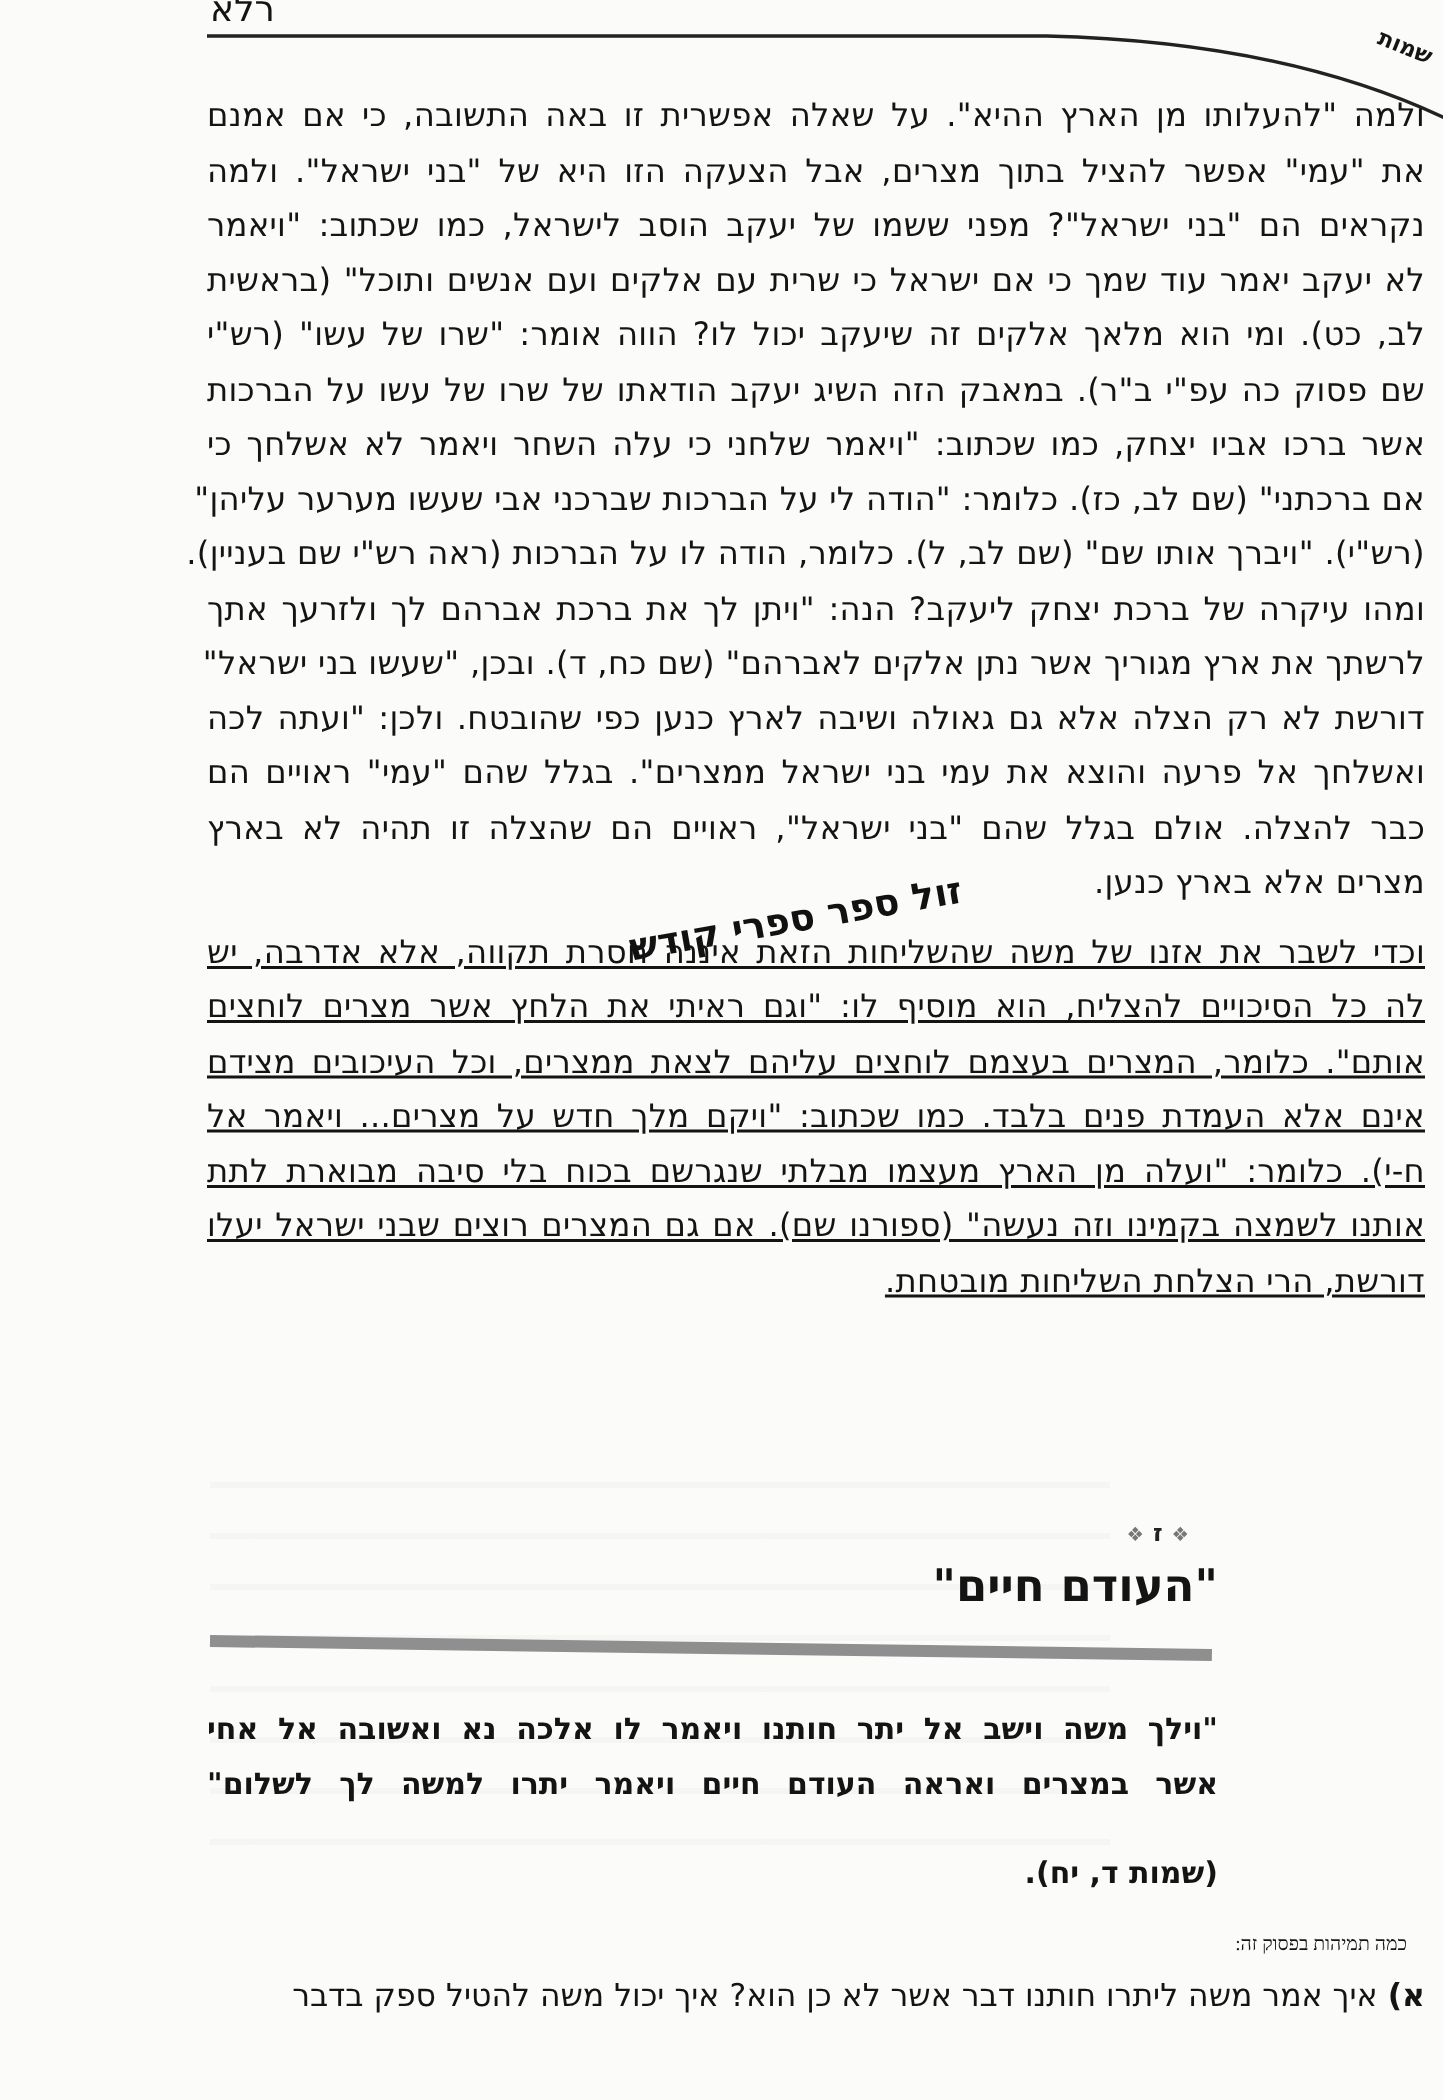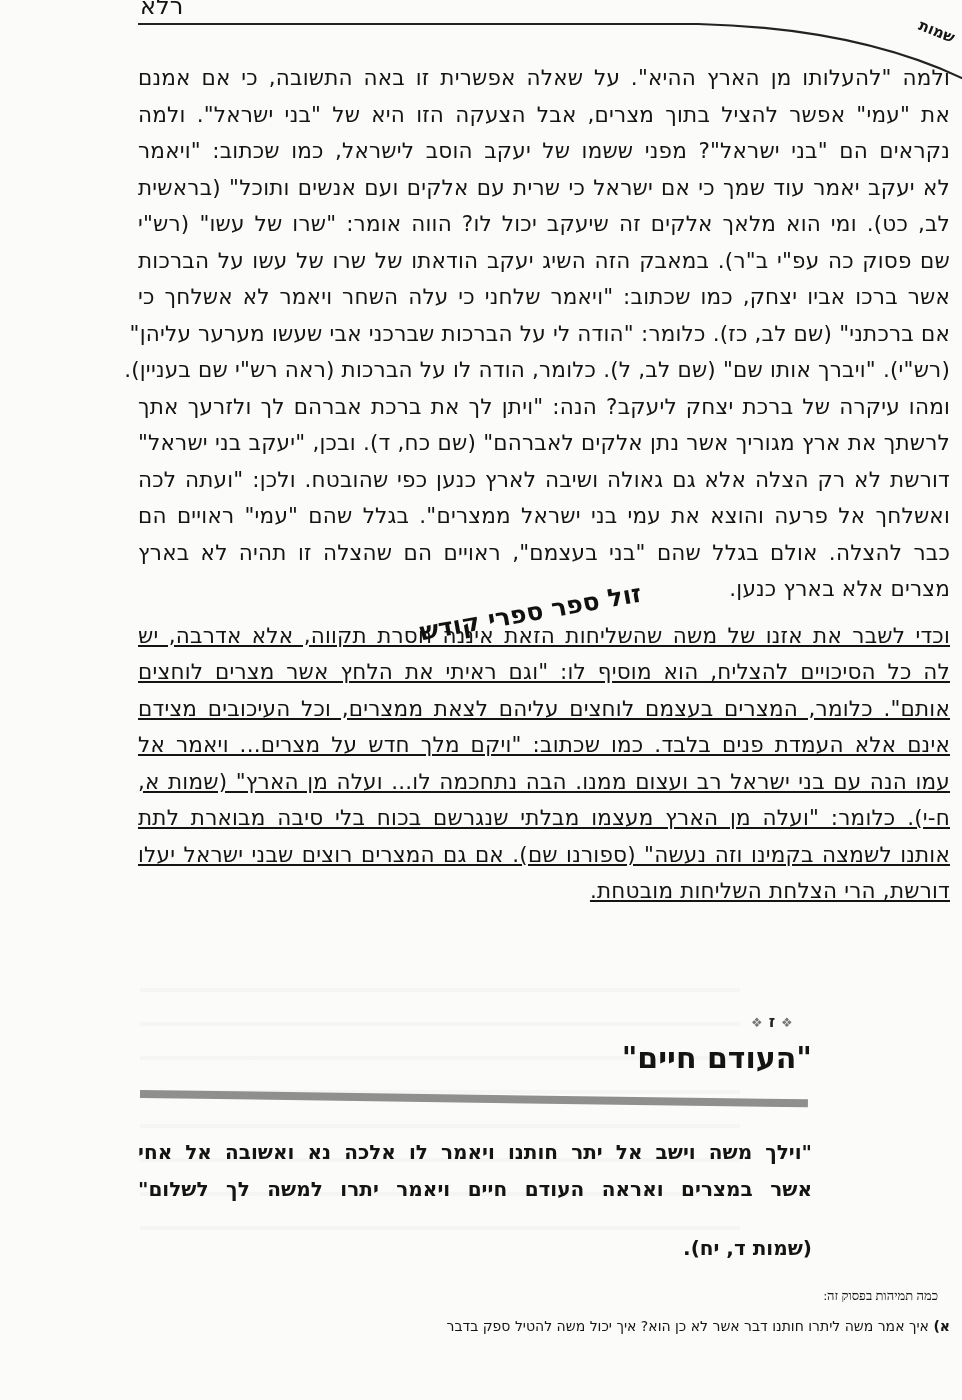--- a/index.html
+++ b/index.html
@@ -67,21 +67,21 @@
       position: absolute; right: 150px; top: 1236px;
       direction: rtl; font-family: "DejaVu Sans", sans-serif;
       font-size: 20px; font-weight: bold;
     }
     .questions-intro {
       position: absolute; right: 24px; top: 1288px;
       direction: rtl; font-family: Liberation Serif, serif; font-size: 13px;
     }
     .question-a {
       position: absolute; left: 138px; right: 12px; top: 1318px;
-      direction: rtl; font-family: "DejaVu Sans", sans-serif; font-size: 14px;
+      direction: rtl; font-family: "DejaVu Sans", sans-serif; font-size: 21px;
       white-space: nowrap;
     }
     .question-a .letter { font-weight: bold; }
     .faint-bleed {
       position: absolute; left: 140px; top: 960px; width: 600px; height: 300px;
       background: repeating-linear-gradient(0deg, rgba(0,0,0,0.0) 0 30px, rgba(0,0,0,0.025) 30px 34px);
       pointer-events: none;
     }
   </style>
 </head>
@@ -102,32 +102,31 @@
       <span class="line">ולמה "להעלותו מן הארץ ההיא". על שאלה אפשרית זו באה התשובה, כי אם אמנם</span>
       <span class="line">את "עמי" אפשר להציל בתוך מצרים, אבל הצעקה הזו היא של "בני ישראל". ולמה</span>
       <span class="line">נקראים הם "בני ישראל"? מפני ששמו של יעקב הוסב לישראל, כמו שכתוב: "ויאמר</span>
       <span class="line">לא יעקב יאמר עוד שמך כי אם ישראל כי שרית עם אלקים ועם אנשים ותוכל" (בראשית</span>
       <span class="line">לב, כט). ומי הוא מלאך אלקים זה שיעקב יכול לו? הווה אומר: "שרו של עשו" (רש"י</span>
       <span class="line">שם פסוק כה עפ"י ב"ר). במאבק הזה השיג יעקב הודאתו של שרו של עשו על הברכות</span>
       <span class="line">אשר ברכו אביו יצחק, כמו שכתוב: "ויאמר שלחני כי עלה השחר ויאמר לא אשלחך כי</span>
       <span class="line">אם ברכתני" (שם לב, כז). כלומר: "הודה לי על הברכות שברכני אבי שעשו מערער עליהן"</span>
       <span class="line">(רש"י). "ויברך אותו שם" (שם לב, ל). כלומר, הודה לו על הברכות (ראה רש"י שם בעניין).</span>
       <span class="line">ומהו עיקרה של ברכת יצחק ליעקב? הנה: "ויתן לך את ברכת אברהם לך ולזרעך אתך</span>
-      <span class="line">לרשתך את ארץ מגוריך אשר נתן אלקים לאברהם" (שם כח, ד). ובכן, "יעקב בני ישראל"</span>
+      <span class="line">לרשתך את ארץ מגוריך אשר נתן אלקים לאברהם" (שם כח, ד). ובכן, "שעשו בני ישראל"</span>
       <span class="line">דורשת לא רק הצלה אלא גם גאולה ושיבה לארץ כנען כפי שהובטח. ולכן: "ועתה לכה</span>
       <span class="line">ואשלחך אל פרעה והוצא את עמי בני ישראל ממצרים". בגלל שהם "עמי" ראויים הם</span>
-      <span class="line">כבר להצלה. אולם בגלל שהם "בני בעצמם", ראויים הם שהצלה זו תהיה לא בארץ</span>
+      <span class="line">כבר להצלה. אולם בגלל שהם "בני ישראל", ראויים הם שהצלה זו תהיה לא בארץ</span>
       <span class="line last">מצרים אלא בארץ כנען.</span>
     </p>
     <p>
       <span class="line">וכדי לשבר את אזנו של משה שהשליחות הזאת איננה חסרת תקווה, אלא אדרבה, יש</span>
       <span class="line">לה כל הסיכויים להצליח, הוא מוסיף לו: "וגם ראיתי את הלחץ אשר מצרים לוחצים</span>
       <span class="line">אותם". כלומר, המצרים בעצמם לוחצים עליהם לצאת ממצרים, וכל העיכובים מצידם</span>
       <span class="line">אינם אלא העמדת פנים בלבד. כמו שכתוב: "ויקם מלך חדש על מצרים... ויאמר אל</span>
-      <span class="line">עמו הנה עם בני ישראל רב ועצום ממנו. הבה נתחכמה לו... ועלה מן הארץ" (שמות א,</span>
       <span class="line">ח-י). כלומר: "ועלה מן הארץ מעצמו מבלתי שנגרשם בכוח בלי סיבה מבוארת לתת</span>
       <span class="line">אותנו לשמצה בקמינו וזה נעשה" (ספורנו שם). אם גם המצרים רוצים שבני ישראל יעלו</span>
       <span class="line last">דורשת, הרי הצלחת השליחות מובטחת.</span>
     </p>
   </div>
 
   <div class="stamp">זול ספר ספרי קודש</div>
 
   <div class="faint-bleed"></div>
 

